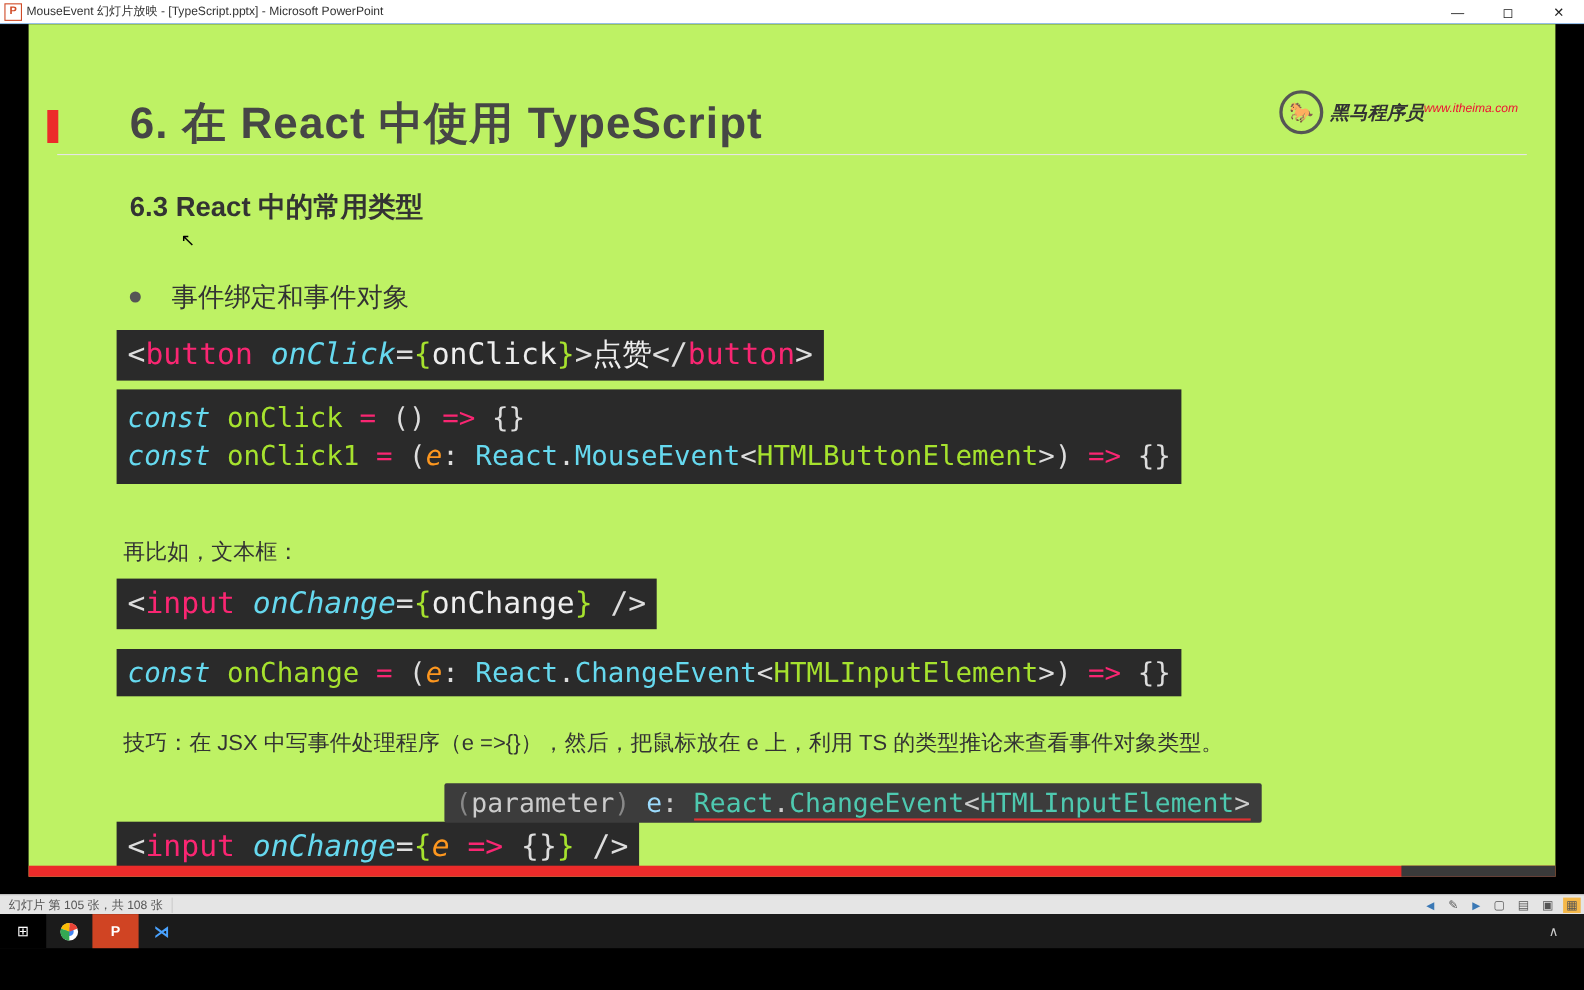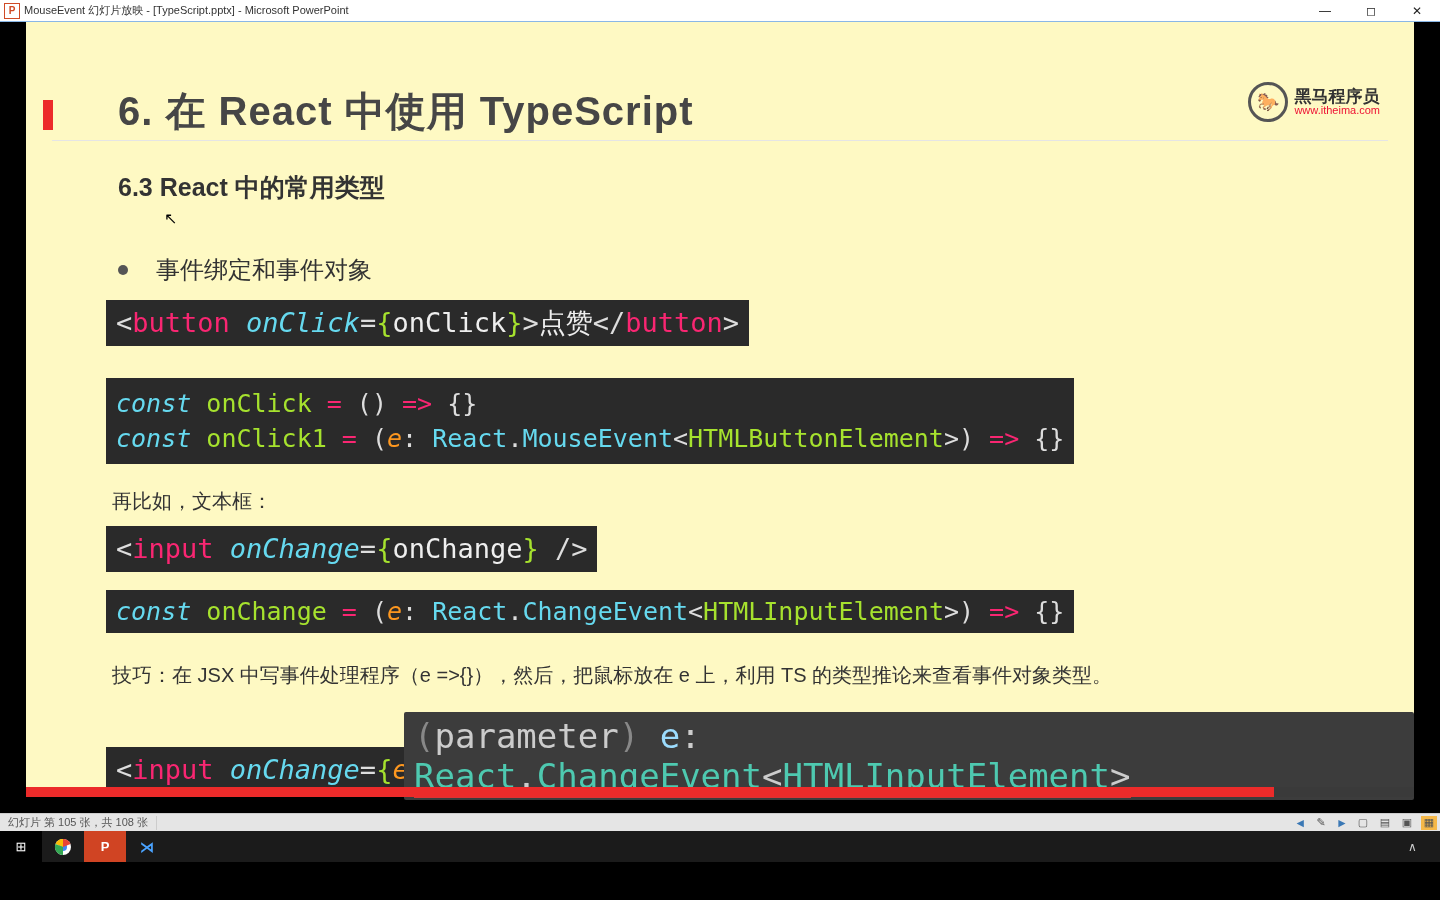--- a/index.html
+++ b/index.html
@@ -3,27 +3,27 @@
 <meta charset="utf-8">
 <style>
   * { margin:0; padding:0; box-sizing:border-box; }
   html,body { width:1440px; height:900px; font-family:"Microsoft YaHei","Segoe UI",sans-serif; background:#000; overflow:hidden; }
   .titlebar { width:100%; height:22px; background:#fff; border-bottom:1px solid #8ab7e6; display:flex; align-items:center; font-size:11px; color:#333; }
   .titlebar .pp-icon { width:16px; height:16px; margin:0 4px; border:1px solid #d04a26; color:#d04a26; font-size:10px; line-height:14px; text-align:center; font-weight:bold; }
   .titlebar .title-text { flex:0 0 auto; }
   .titlebar .spacer { flex:1; }
   .win-btn { width:46px; height:22px; display:flex; align-items:center; justify-content:center; font-size:12px; color:#222; }
   .slide-area { width:100%; height:791px; background:#000; display:flex; justify-content:center; }
-  .slide { width:1388px; height:775px; background:#fef9c3; margin-top:0; position:relative; }
+  .slide { width:1388px; height:775px; background:#bef264; margin-top:0; position:relative; }
   .accent-bar { position:absolute; left:17px; top:78px; width:10px; height:30px; background:#ec2b2a; }
   .h1 { position:absolute; left:92px; top:62px; font-size:40px; font-weight:700; color:#464646; letter-spacing:1px; }
   .rule { position:absolute; left:26px; top:118px; width:1336px; height:1px; background:#e5e5e5; }
   .logo { position:absolute; right:34px; top:60px; display:flex; align-items:center; gap:6px; }
   .logo-circle { width:40px; height:40px; border:3px solid #555; border-radius:50%; display:flex; align-items:center; justify-content:center; color:#555; font-size:18px; }
-  .logo-text { display:flex; flex-direction:column; line-height:1; }
+  .logo-text { display:flex; flex-direction:row; line-height:1;font-style:italic; }
   .logo-cn { font-size:17px; font-weight:700; color:#333; }
   .logo-url { font-size:11px; color:#e13; }
   .h2 { position:absolute; left:92px; top:149px; font-size:25px; font-weight:700; color:#333; }
   .cursor { position:absolute; left:138px; top:187px; font-size:16px; color:#000; }
   .bullet-row { position:absolute; left:92px; top:232px; display:flex; align-items:center; gap:28px; font-size:24px; color:#333; }
   .bullet-dot { width:10px; height:10px; border-radius:50%; background:#555; }
   .code { position:absolute; background:#2a2a2a; color:#ddd; font-family:Consolas,Menlo,monospace; font-style:italic; font-size:27px; line-height:1.4; padding:4px 10px; white-space:pre; }
   .code.small { font-size:25px; }
   .t-tag { color:#f92672; font-style:normal; }
   .t-attr { color:#66d9ef; }
@@ -32,21 +32,21 @@
   .t-id { color:#eee; font-style:normal; }
   .t-txt { color:#eee; font-style:normal; }
   .t-kw { color:#66d9ef; }
   .t-fn { color:#a6e22e; font-style:normal; }
   .t-op { color:#f92672; font-style:normal; }
   .t-punc { color:#ddd; font-style:normal; }
   .t-type { color:#66d9ef; font-style:normal; }
   .t-gen { color:#a6e22e; font-style:normal; }
   .t-param { color:#fd971f; }
   .plain { position:absolute; font-size:20px; color:#333; }
-  .tooltip { position:absolute; background:#3c3c3c; color:#ccc; font-family:Consolas,Menlo,monospace; font-size:34px; padding:4px 10px; border-radius:2px; font-style:normal; }
+  .tooltip { position:absolute; background:#3c3c3c; color:#ccc; font-family:Consolas,Menlo,monospace; font-size:24px; padding:4px 10px; border-radius:2px; font-style:normal; }
   .tooltip .tt-paren { color:#888; }
   .tooltip .tt-e { color:#9cdcfe; }
   .tooltip .tt-type { color:#4ec9b0; }
   .tooltip .underline { border-bottom:2px solid #d33; }
   .red-strip { position:absolute; left:0; bottom:0; width:1388px; height:10px; background:#ec2b2a; }
   .red-strip::after { content:""; position:absolute; right:0; top:0; width:140px; height:10px; background:#3a3a3a; }
   .statusbar { width:100%; height:18px; background:#e5e5e5; border-top:1px solid #ccc; display:flex; align-items:center; font-size:11px; color:#555; }
   .statusbar .sep { width:1px; height:14px; background:#ccc; margin:0 8px; }
   .statusbar .sp { flex:1; }
   .sb-icon { width:16px; height:14px; margin:0 3px; display:inline-flex; align-items:center; justify-content:center; font-size:11px; color:#555; }
@@ -85,21 +85,21 @@
     <div class="h2">6.3 React 中的常用类型</div>
     <div class="cursor">↖</div>
 
     <div class="bullet-row">
       <div class="bullet-dot"></div>
       <span>事件绑定和事件对象</span>
     </div>
 
     <div class="code" style="left:80px; top:278px;"><span class="t-punc">&lt;</span><span class="t-tag">button</span><span> </span><span class="t-attr">onClick</span><span class="t-eq">=</span><span class="t-brace">{</span><span class="t-id">onClick</span><span class="t-brace">}</span><span class="t-punc">&gt;</span><span class="t-txt">点赞</span><span class="t-punc">&lt;/</span><span class="t-tag">button</span><span class="t-punc">&gt;</span></div>
 
-    <div class="code small" style="left:80px; top:356px; padding:8px 10px;"><span class="t-kw">const</span><span> </span><span class="t-fn">onClick</span><span class="t-op"> = </span><span class="t-punc">()</span><span class="t-op"> =&gt; </span><span class="t-punc">{}</span>
+    <div class="code small" style="left:80px; top:332px; padding:8px 10px;"><span class="t-kw">const</span><span> </span><span class="t-fn">onClick</span><span class="t-op"> = </span><span class="t-punc">()</span><span class="t-op"> =&gt; </span><span class="t-punc">{}</span>
 <span class="t-kw">const</span><span> </span><span class="t-fn">onClick1</span><span class="t-op"> = </span><span class="t-punc">(</span><span class="t-param">e</span><span class="t-punc">: </span><span class="t-type">React</span><span class="t-punc">.</span><span class="t-type">MouseEvent</span><span class="t-punc">&lt;</span><span class="t-gen">HTMLButtonElement</span><span class="t-punc">&gt;</span><span class="t-punc">)</span><span class="t-op"> =&gt; </span><span class="t-punc">{}</span></div>
 
     <div class="plain" style="left:86px; top:466px;">再比如，文本框：</div>
 
     <div class="code" style="left:80px; top:504px;text-align:center;"><span class="t-punc">&lt;</span><span class="t-tag">input</span><span> </span><span class="t-attr">onChange</span><span class="t-eq">=</span><span class="t-brace">{</span><span class="t-id">onChange</span><span class="t-brace">}</span><span class="t-punc"> /&gt;</span></div>
 
     <div class="code small" style="left:80px; top:568px;"><span class="t-kw">const</span><span> </span><span class="t-fn">onChange</span><span class="t-op"> = </span><span class="t-punc">(</span><span class="t-param">e</span><span class="t-punc">: </span><span class="t-type">React</span><span class="t-punc">.</span><span class="t-type">ChangeEvent</span><span class="t-punc">&lt;</span><span class="t-gen">HTMLInputElement</span><span class="t-punc">&gt;</span><span class="t-punc">)</span><span class="t-op"> =&gt; </span><span class="t-punc">{}</span></div>
 
     <div class="plain" style="left:86px; top:640px;">技巧：在 JSX 中写事件处理程序（e =&gt;{}），然后，把鼠标放在 e 上，利用 TS 的类型推论来查看事件对象类型。</div>
 

